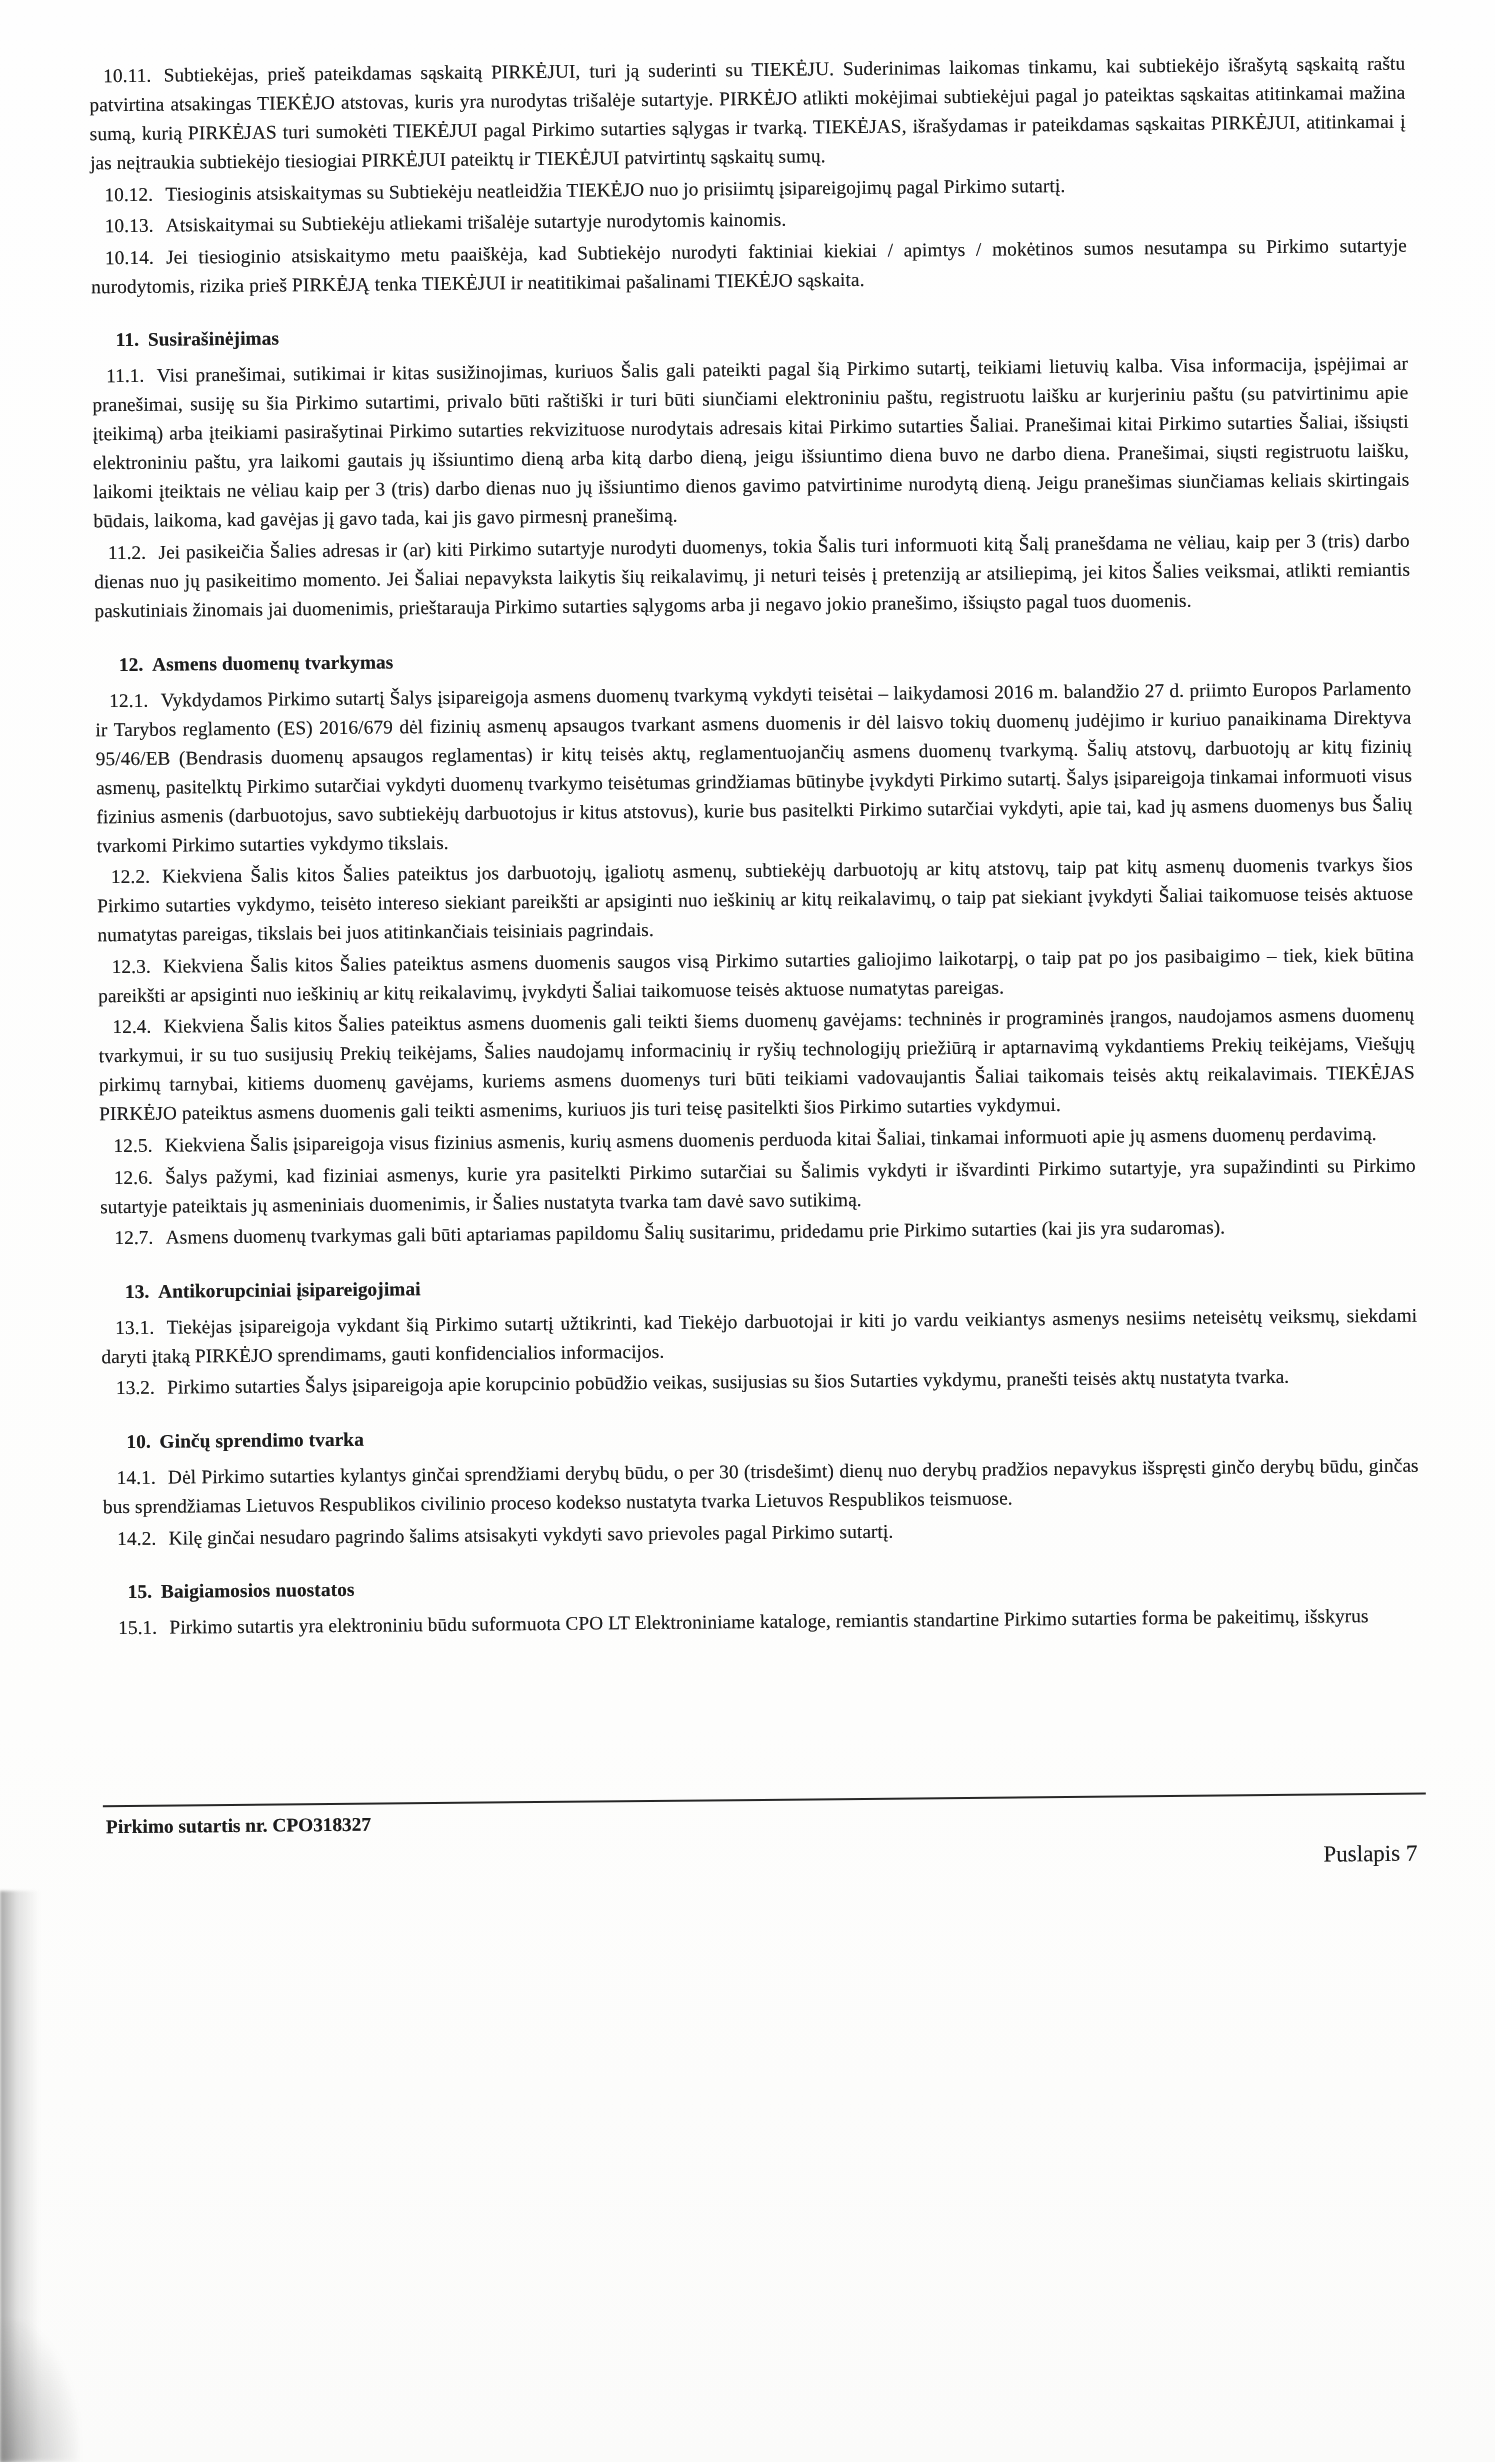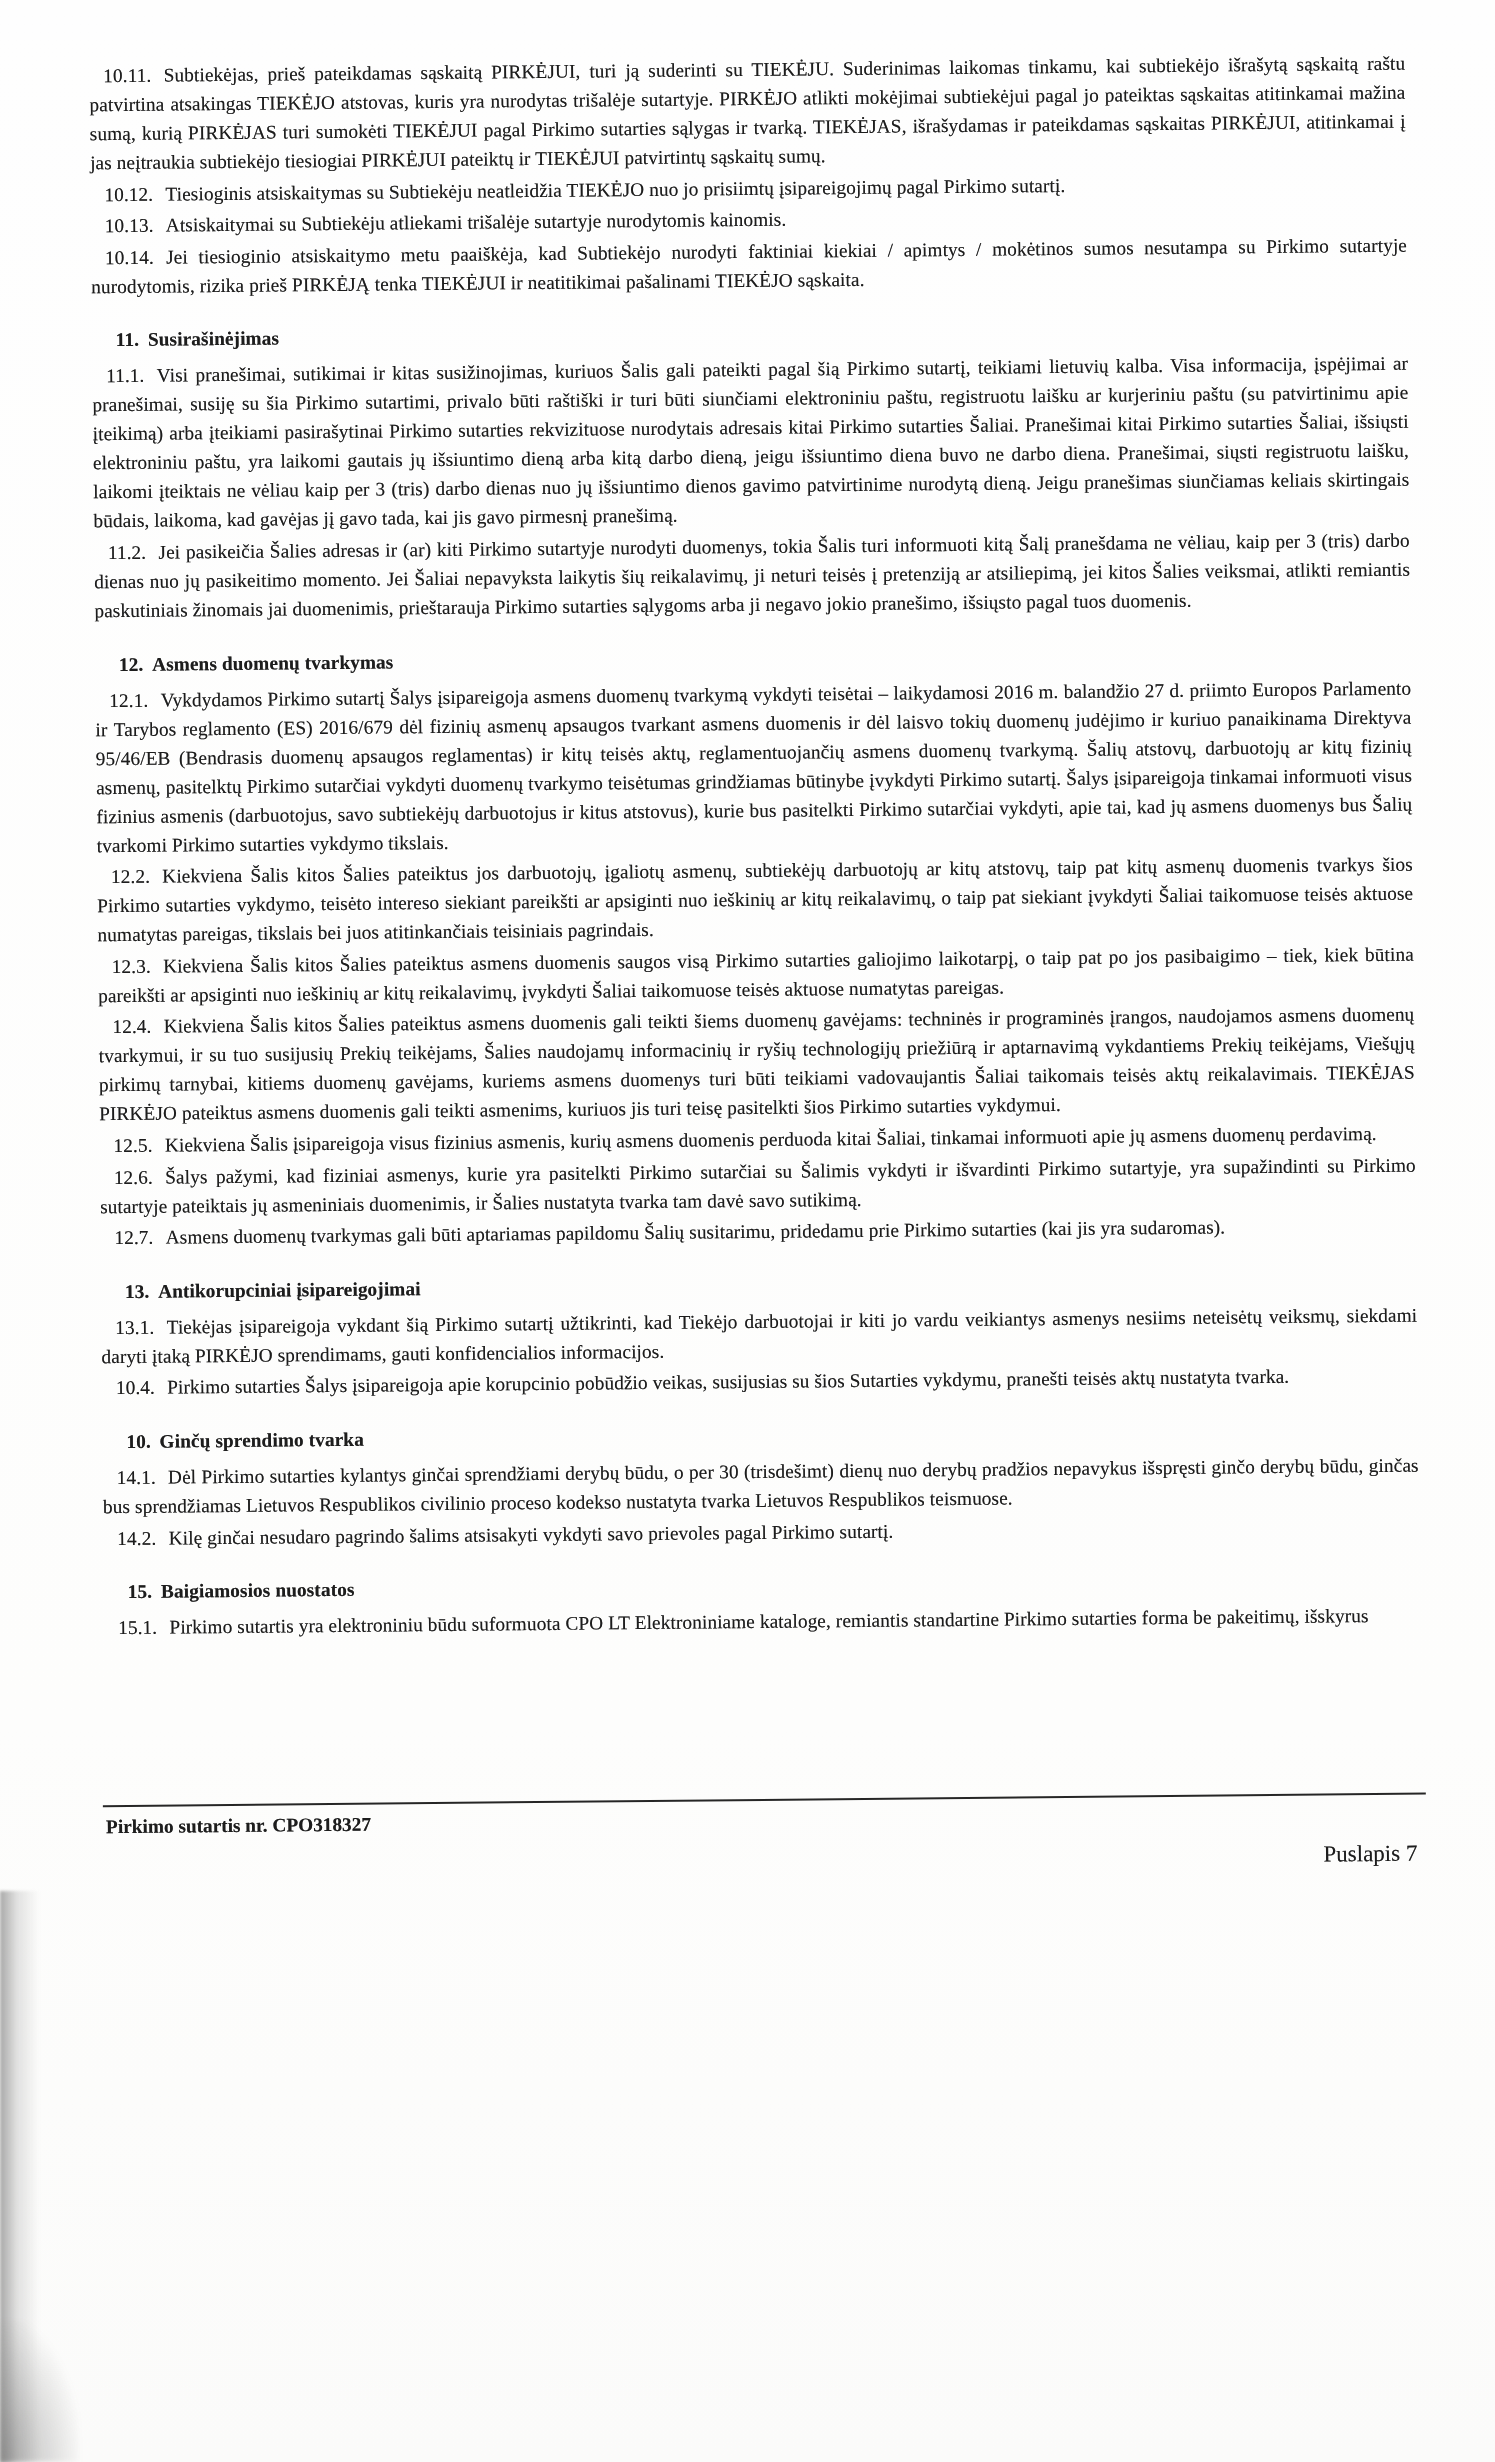--- a/index.html
+++ b/index.html
@@ -75,21 +75,21 @@
         <h2 class="heading"><span class="num">12.</span><span class="txt">Asmens duomenų tvarkymas</span></h2>
         <p class="clause"><span class="num">12.1.</span><span class="txt">Vykdydamos Pirkimo sutartį Šalys įsipareigoja asmens duomenų tvarkymą vykdyti teisėtai – laikydamosi 2016 m. balandžio 27 d. priimto Europos Parlamento ir Tarybos reglamento (ES) 2016/679 dėl fizinių asmenų apsaugos tvarkant asmens duomenis ir dėl laisvo tokių duomenų judėjimo ir kuriuo panaikinama Direktyva 95/46/EB (Bendrasis duomenų apsaugos reglamentas) ir kitų teisės aktų, reglamentuojančių asmens duomenų tvarkymą. Šalių atstovų, darbuotojų ar kitų fizinių asmenų, pasitelktų Pirkimo sutarčiai vykdyti duomenų tvarkymo teisėtumas grindžiamas būtinybe įvykdyti Pirkimo sutartį. Šalys įsipareigoja tinkamai informuoti visus fizinius asmenis (darbuotojus, savo subtiekėjų darbuotojus ir kitus atstovus), kurie bus pasitelkti Pirkimo sutarčiai vykdyti, apie tai, kad jų asmens duomenys bus Šalių tvarkomi Pirkimo sutarties vykdymo tikslais.</span></p>
         <p class="clause"><span class="num">12.2.</span><span class="txt">Kiekviena Šalis kitos Šalies pateiktus jos darbuotojų, įgaliotų asmenų, subtiekėjų darbuotojų ar kitų atstovų, taip pat kitų asmenų duomenis tvarkys šios Pirkimo sutarties vykdymo, teisėto intereso siekiant pareikšti ar apsiginti nuo ieškinių ar kitų reikalavimų, o taip pat siekiant įvykdyti Šaliai taikomuose teisės aktuose numatytas pareigas, tikslais bei juos atitinkančiais teisiniais pagrindais.</span></p>
         <p class="clause"><span class="num">12.3.</span><span class="txt">Kiekviena Šalis kitos Šalies pateiktus asmens duomenis saugos visą Pirkimo sutarties galiojimo laikotarpį, o taip pat po jos pasibaigimo – tiek, kiek būtina pareikšti ar apsiginti nuo ieškinių ar kitų reikalavimų, įvykdyti Šaliai taikomuose teisės aktuose numatytas pareigas.</span></p>
         <p class="clause"><span class="num">12.4.</span><span class="txt">Kiekviena Šalis kitos Šalies pateiktus asmens duomenis gali teikti šiems duomenų gavėjams: techninės ir programinės įrangos, naudojamos asmens duomenų tvarkymui, ir su tuo susijusių Prekių teikėjams, Šalies naudojamų informacinių ir ryšių technologijų priežiūrą ir aptarnavimą vykdantiems Prekių teikėjams, Viešųjų pirkimų tarnybai, kitiems duomenų gavėjams, kuriems asmens duomenys turi būti teikiami vadovaujantis Šaliai taikomais teisės aktų reikalavimais. TIEKĖJAS PIRKĖJO pateiktus asmens duomenis gali teikti asmenims, kuriuos jis turi teisę pasitelkti šios Pirkimo sutarties vykdymui.</span></p>
         <p class="clause"><span class="num">12.5.</span><span class="txt">Kiekviena Šalis įsipareigoja visus fizinius asmenis, kurių asmens duomenis perduoda kitai Šaliai, tinkamai informuoti apie jų asmens duomenų perdavimą.</span></p>
         <p class="clause"><span class="num">12.6.</span><span class="txt">Šalys pažymi, kad fiziniai asmenys, kurie yra pasitelkti Pirkimo sutarčiai su Šalimis vykdyti ir išvardinti Pirkimo sutartyje, yra supažindinti su Pirkimo sutartyje pateiktais jų asmeniniais duomenimis, ir Šalies nustatyta tvarka tam davė savo sutikimą.</span></p>
         <p class="clause"><span class="num">12.7.</span><span class="txt">Asmens duomenų tvarkymas gali būti aptariamas papildomu Šalių susitarimu, pridedamu prie Pirkimo sutarties (kai jis yra sudaromas).</span></p>
         <h2 class="heading"><span class="num">13.</span><span class="txt">Antikorupciniai įsipareigojimai</span></h2>
         <p class="clause"><span class="num">13.1.</span><span class="txt">Tiekėjas įsipareigoja vykdant šią Pirkimo sutartį užtikrinti, kad Tiekėjo darbuotojai ir kiti jo vardu veikiantys asmenys nesiims neteisėtų veiksmų, siekdami daryti įtaką PIRKĖJO sprendimams, gauti konfidencialios informacijos.</span></p>
-        <p class="clause"><span class="num">10.4.</span><span class="txt">Pirkimo sutarties Šalys įsipareigoja apie korupcinio pobūdžio veikas, susijusias su šios Sutarties vykdymu, pranešti teisės aktų nustatyta tvarka.</span></p>
+        <p class="clause"><span class="num">13.2.</span><span class="txt">Pirkimo sutarties Šalys įsipareigoja apie korupcinio pobūdžio veikas, susijusias su šios Sutarties vykdymu, pranešti teisės aktų nustatyta tvarka.</span></p>
         <h2 class="heading"><span class="num">10.</span><span class="txt">Ginčų sprendimo tvarka</span></h2>
         <p class="clause"><span class="num">14.1.</span><span class="txt">Dėl Pirkimo sutarties kylantys ginčai sprendžiami derybų būdu, o per 30 (trisdešimt) dienų nuo derybų pradžios nepavykus išspręsti ginčo derybų būdu, ginčas bus sprendžiamas Lietuvos Respublikos civilinio proceso kodekso nustatyta tvarka Lietuvos Respublikos teismuose.</span></p>
         <p class="clause"><span class="num">14.2.</span><span class="txt">Kilę ginčai nesudaro pagrindo šalims atsisakyti vykdyti savo prievoles pagal Pirkimo sutartį.</span></p>
         <h2 class="heading"><span class="num">15.</span><span class="txt">Baigiamosios nuostatos</span></h2>
         <p class="clause"><span class="num">15.1.</span><span class="txt">Pirkimo sutartis yra elektroniniu būdu suformuota CPO LT Elektroniniame kataloge, remiantis standartine Pirkimo sutarties forma be pakeitimų, išskyrus</span></p>
       </div>
     <div class="footer-rule"></div>
     <div class="footer-contract">Pirkimo sutartis nr. CPO318327</div>
     <div class="footer-page">Puslapis 7</div>
   </div>

